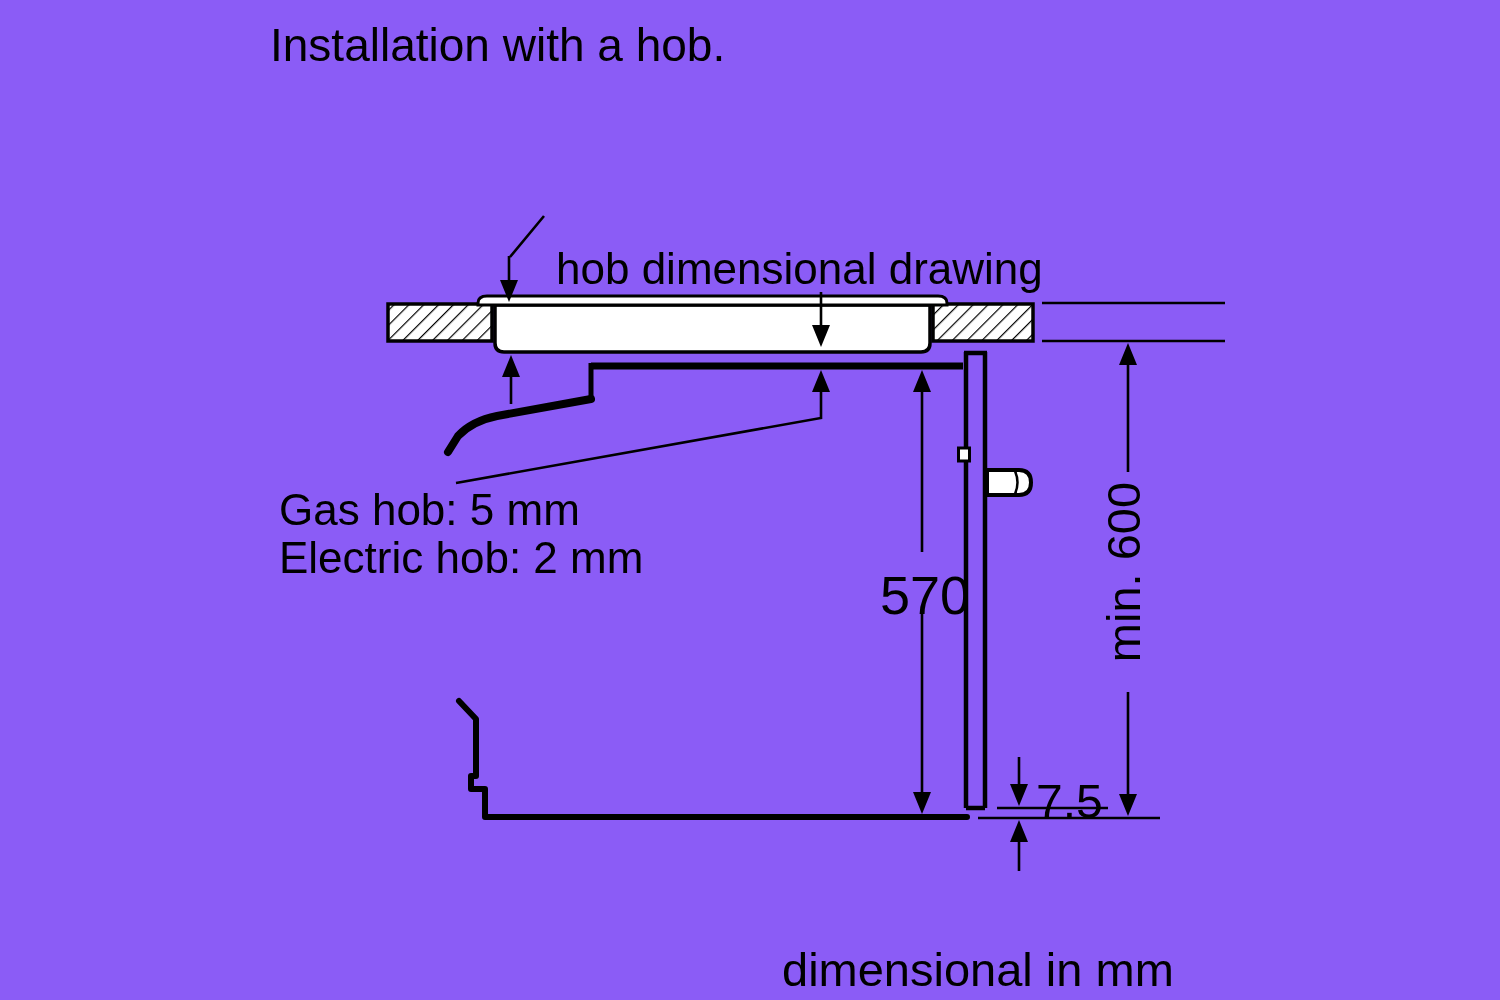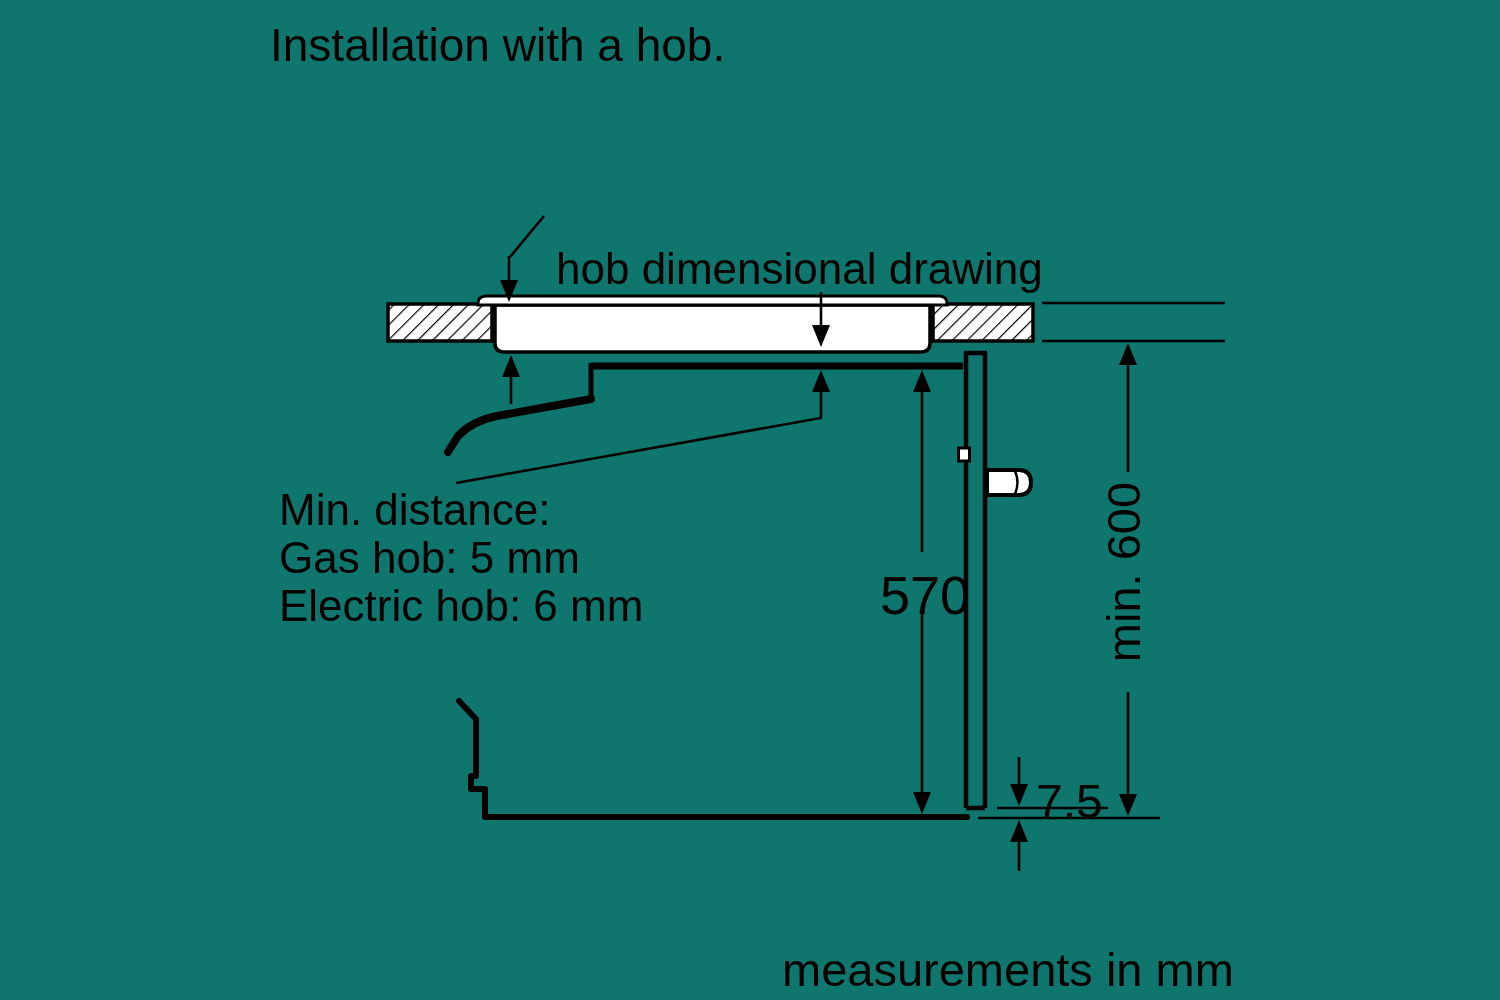--- a/index.html
+++ b/index.html
@@ -1,19 +1,19 @@
 <!DOCTYPE html>
 <html><head>
 <meta charset="utf-8">
 <style>
   html,body{margin:0;padding:0;background:#ffffff;}
   .stage{
     position:relative;
     width:1500px;height:1000px;
-    background:#0f766e;
+    background:#8b5cf6;
     font-family:"Liberation Sans", sans-serif;
     color:#000;
     overflow:hidden;
     text-decoration:underline;
   }
   .stage svg{position:absolute;left:0;top:0;}
   .txt{position:absolute;white-space:nowrap;color:#000;}
   .title{left:270px;top:18px;font-size:46px;}
   .note-l1{left:552px;top:190px;font-size:44px;}
   .note-l2{left:556px;top:244px;font-size:44px;text-align:right;}
@@ -107,23 +107,22 @@
       <path d="M1019 871 V840" stroke="#000" stroke-width="2.6" fill="none"></path>
       <path d="M1019 820 l-9 22 h18 z" fill="#000"></path>
     </g>
   </svg>
 
   <div class="txt title">Installation with a hob.</div>
 
   <div class="txt note-l2">hob dimensional drawing</div>
 
   <div class="txt mindist">
-    <div>Min. distance:</div>
     <div>Gas hob: 5 mm</div>
-    <div>Electric hob: 6 mm</div>
+    <div>Electric hob: 2 mm</div>
   </div>
 
   <div class="txt dim-570">570</div>
   <div class="txt dim-600">min. 600</div>
   <div class="txt dim-75">7.5</div>
 
-  <div class="txt units">measurements in mm</div>
+  <div class="txt units">dimensional in mm</div>
 </div>
 
 </body></html>

